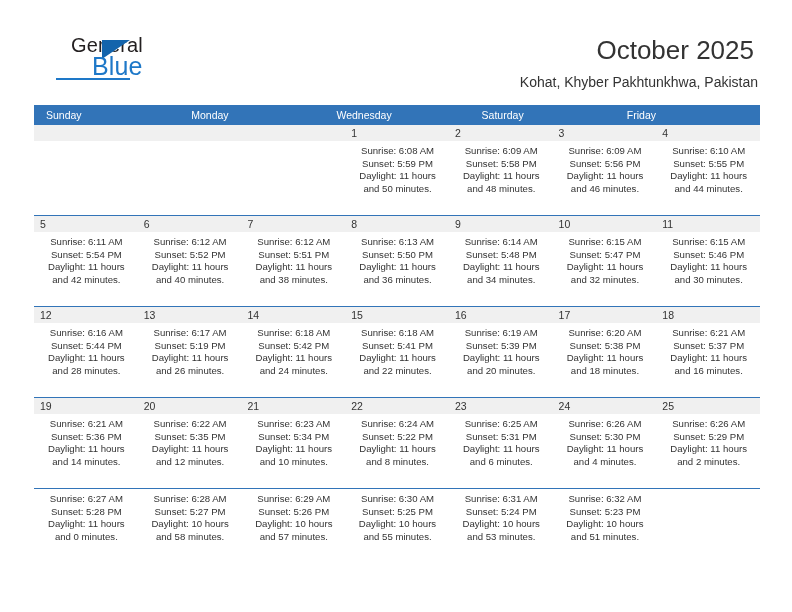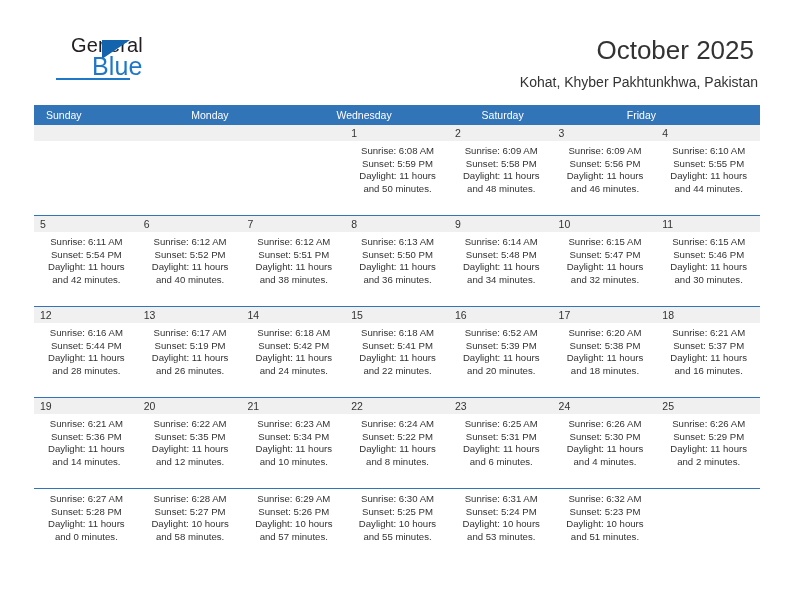--- a/index.html
+++ b/index.html
@@ -314,21 +314,21 @@
               <span class="ln">Daylight: 11 hours</span>
               <span class="ln">and 24 minutes.</span>
             </div>
             <div class="body-cell">
               <span class="ln">Sunrise: 6:18 AM</span>
               <span class="ln">Sunset: 5:41 PM</span>
               <span class="ln">Daylight: 11 hours</span>
               <span class="ln">and 22 minutes.</span>
             </div>
             <div class="body-cell">
-              <span class="ln">Sunrise: 6:52 AM</span>
+              <span class="ln">Sunrise: 6:19 AM</span>
               <span class="ln">Sunset: 5:39 PM</span>
               <span class="ln">Daylight: 11 hours</span>
               <span class="ln">and 20 minutes.</span>
             </div>
             <div class="body-cell">
               <span class="ln">Sunrise: 6:20 AM</span>
               <span class="ln">Sunset: 5:38 PM</span>
               <span class="ln">Daylight: 11 hours</span>
               <span class="ln">and 18 minutes.</span>
             </div>

